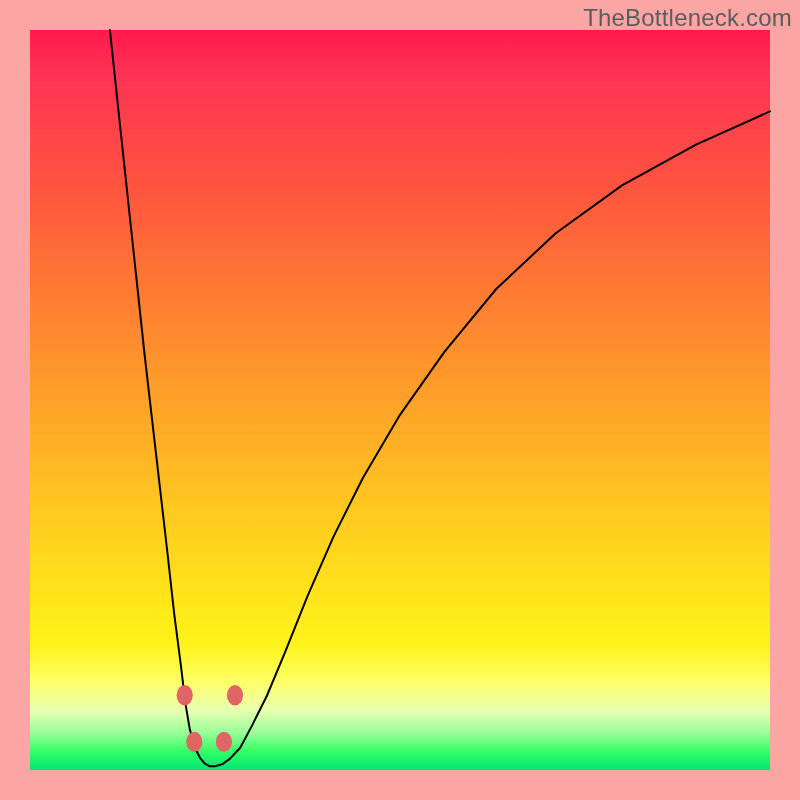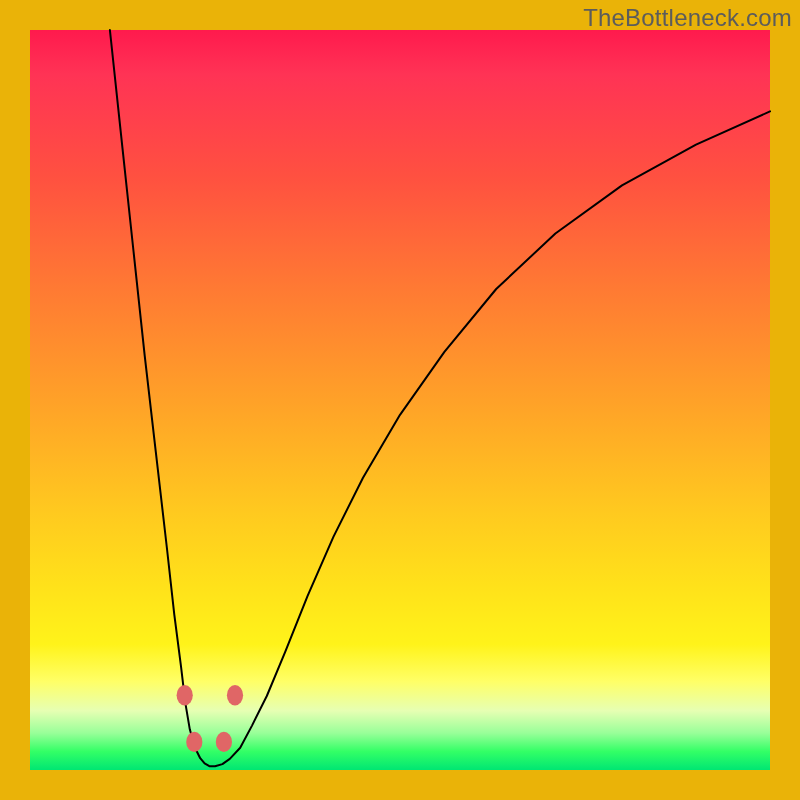--- a/index.html
+++ b/index.html
@@ -8,21 +8,21 @@
     width: 800px;
     height: 800px;
     background: #000000;
     overflow: hidden;
     font-family: Arial, Helvetica, sans-serif;
   }
   .frame {
     position: relative;
     width: 800px;
     height: 800px;
-    background: #eab308;
+    background: #fca5a5;
   }
   .plot-area {
     position: absolute;
     left: 30px;
     top: 30px;
     width: 740px;
     height: 740px;
     background: linear-gradient(
       to bottom,
       #ff1a4d 0%,

